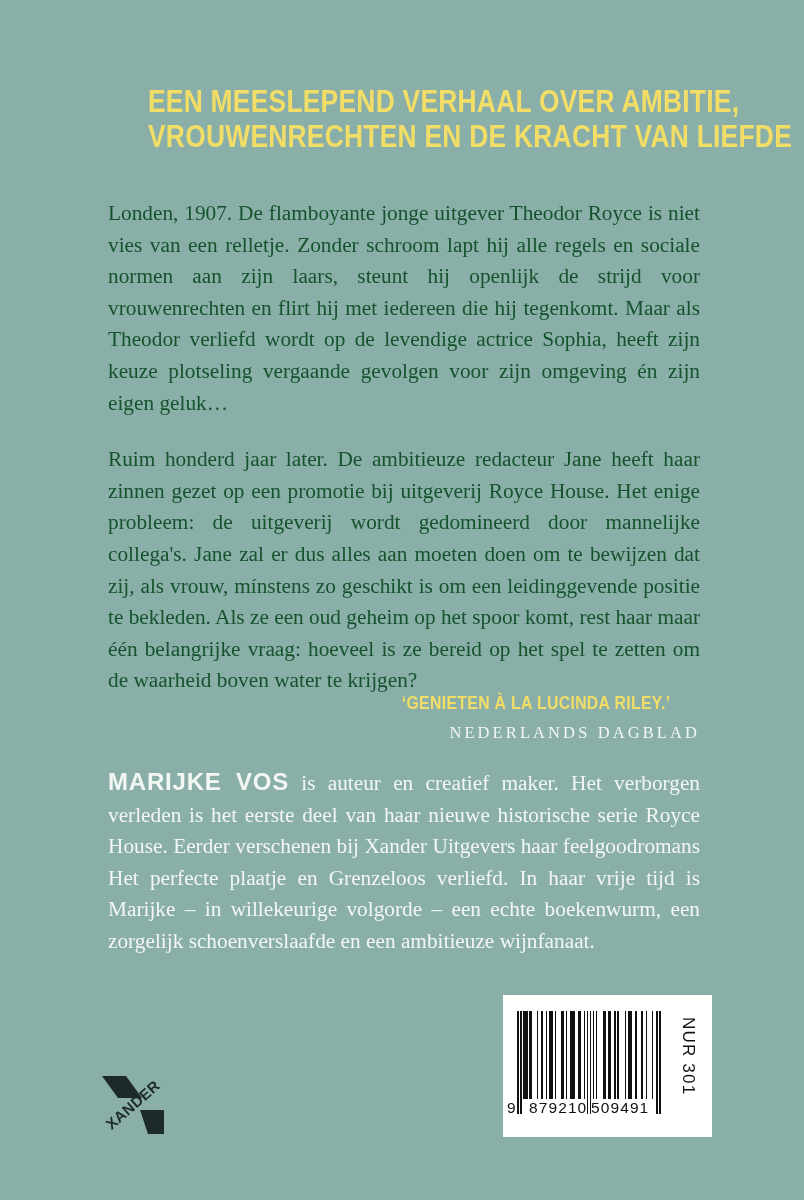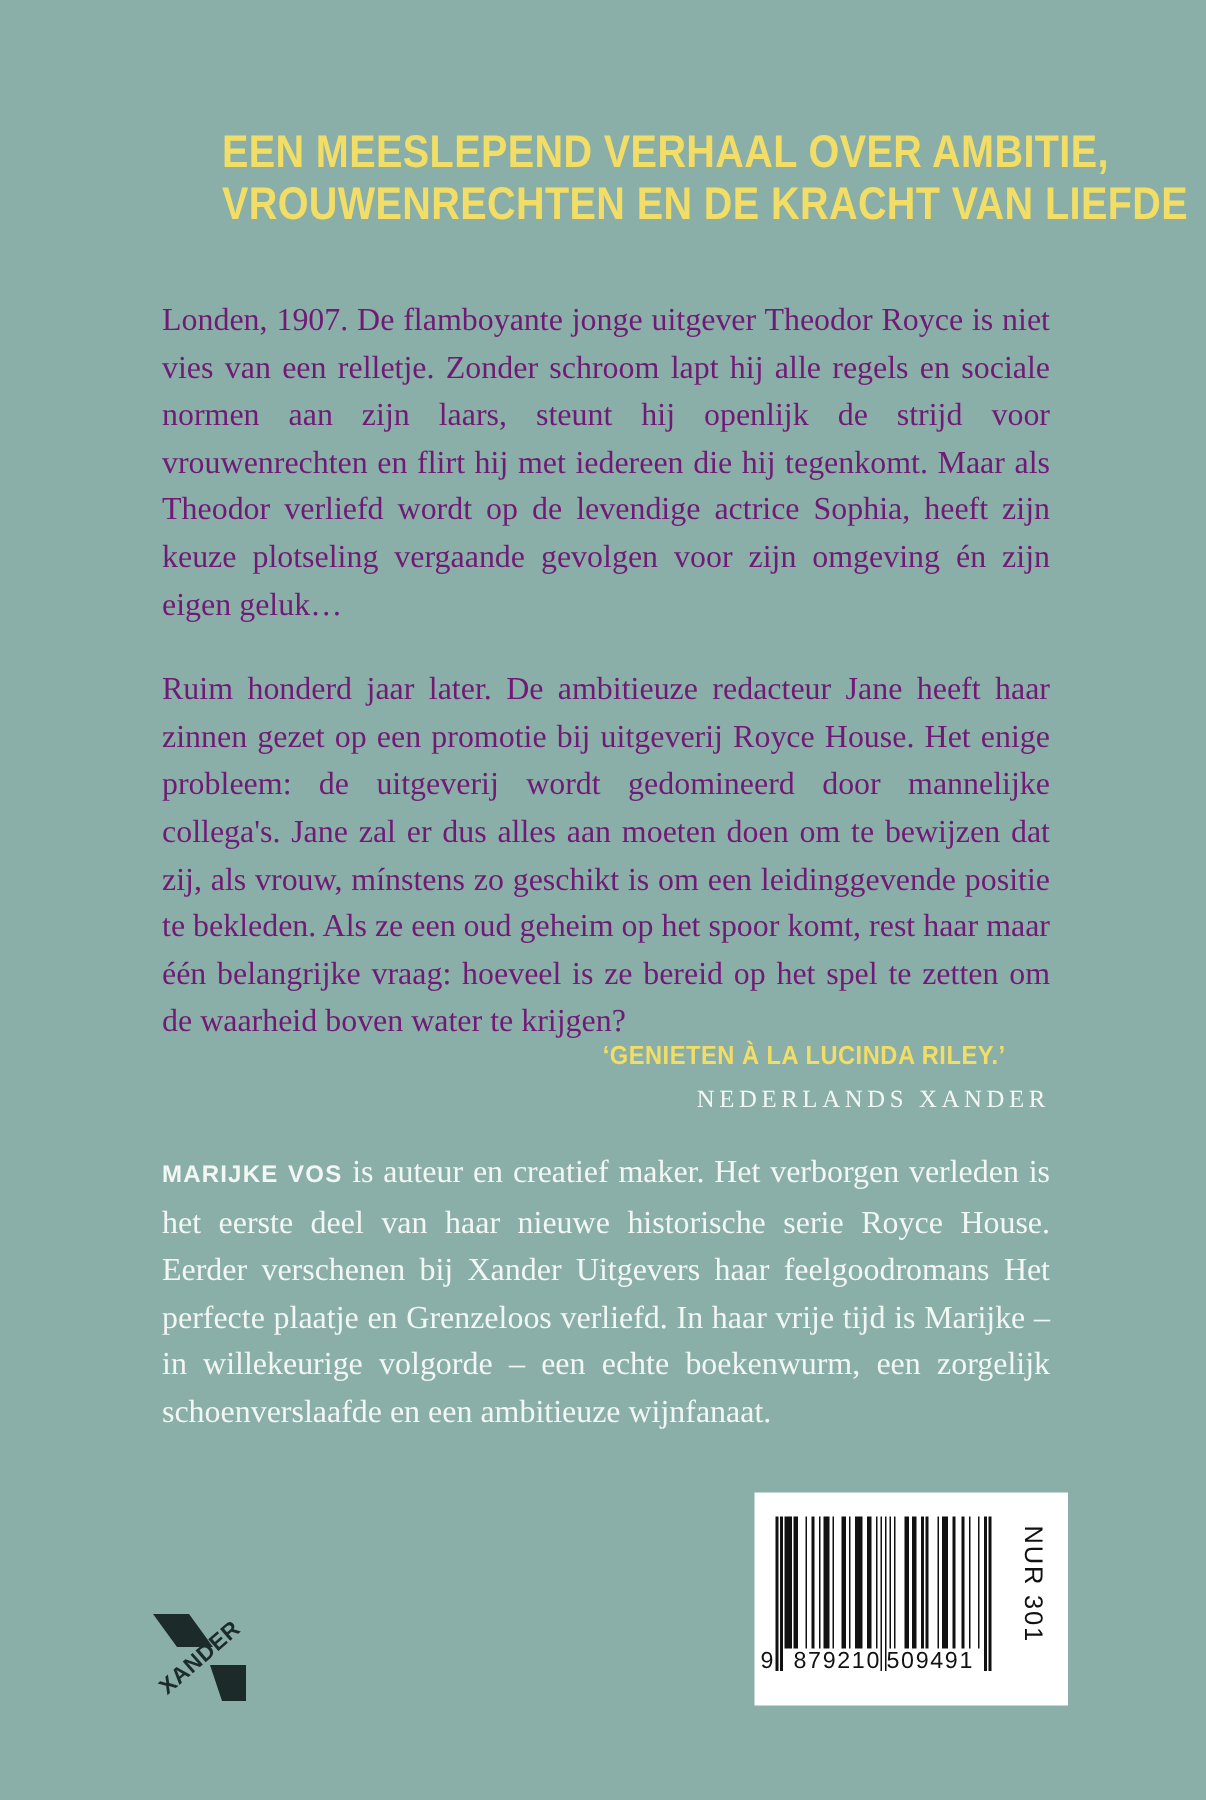--- a/index.html
+++ b/index.html
@@ -43,21 +43,21 @@
   .headline .hl-line {
     display: block;
   }
 
   
   .blurb {
     position: absolute;
     left: 108px;
     top: 198px;
     width: 592px;
-    color: #701a75;
+    color: #14532d;
     font-family: "Liberation Serif", serif;
     font-size: 21.3px;
     line-height: 31.6px;
     text-align: justify;
     text-justify: inter-word;
   }
   .blurb p {
     margin: 0 0 25px 0;
   }
   .blurb p:last-child {
@@ -105,21 +105,21 @@
     font-family: "Liberation Serif", serif;
     font-size: 21.3px;
     line-height: 31.6px;
     text-align: justify;
     text-justify: inter-word;
   }
   .bio p { margin: 0; }
   .bio .author-name {
     font-family: "Liberation Sans", sans-serif;
     font-weight: bold;
-    font-size: 16px;
+    font-size: 24px;
     letter-spacing: 0.8px;
   }
   .bio .title-italic {
   }
 
   
   .barcode-box {
     position: absolute;
     left: 503px;
     top: 995px;
@@ -228,21 +228,21 @@
     <span class="hl-line">VROUWENRECHTEN EN DE KRACHT VAN LIEFDE</span>
   </div>
 
   <div class="blurb">
     <p>Londen, 1907. De flamboyante jonge uitgever Theodor Royce is niet vies van een relletje. Zonder schroom lapt hij alle regels en sociale normen aan zijn laars, steunt hij openlijk de strijd voor vrouwenrechten en flirt hij met iedereen die hij tegenkomt. Maar als Theodor verliefd wordt op de levendige actrice Sophia, heeft zijn keuze plotseling vergaande gevolgen voor zijn omgeving én zijn eigen geluk…</p>
     <p>Ruim honderd jaar later. De ambitieuze redacteur Jane heeft haar zinnen gezet op een promotie bij uitgeverij Royce House. Het enige probleem: de uitgeverij wordt gedomineerd door mannelijke collega's. Jane zal er dus alles aan moeten doen om te bewijzen dat zij, als vrouw, mínstens zo geschikt is om een leidinggevende positie te bekleden. Als ze een oud geheim op het spoor komt, rest haar maar één belangrijke vraag: hoeveel is ze bereid op het spel te zetten om de waarheid boven water te krijgen?</p>
   </div>
 
   <div class="quote-block">
     <span class="quote-text">‘GENIETEN À LA LUCINDA RILEY.’</span>
-    <span class="quote-source">NEDERLANDS XANDER</span>
+    <span class="quote-source">NEDERLANDS DAGBLAD</span>
   </div>
 
   <div class="bio">
     <p><span class="author-name">MARIJKE VOS</span><span> is auteur en creatief maker. </span><span class="title-italic">Het verborgen verleden</span><span> is het eerste deel van haar nieuwe historische serie </span><span class="title-italic">Royce House</span><span>. Eerder verschenen bij Xander Uitgevers haar feelgoodromans </span><span class="title-italic">Het perfecte plaatje</span><span> en </span><span class="title-italic">Grenzeloos verliefd</span><span>. In haar vrije tijd is Marijke – in willekeurige volgorde – een echte boekenwurm, een zorgelijk schoenverslaafde en een ambitieuze wijnfanaat.</span></p>
   </div>
 
   <div class="barcode-box">
     <div class="barcode-inner">
       <div class="bars" id="bars-container">
           <div class="bar guard" style="width: 1.51579px; flex: 0 0 1.51579px;"></div>

